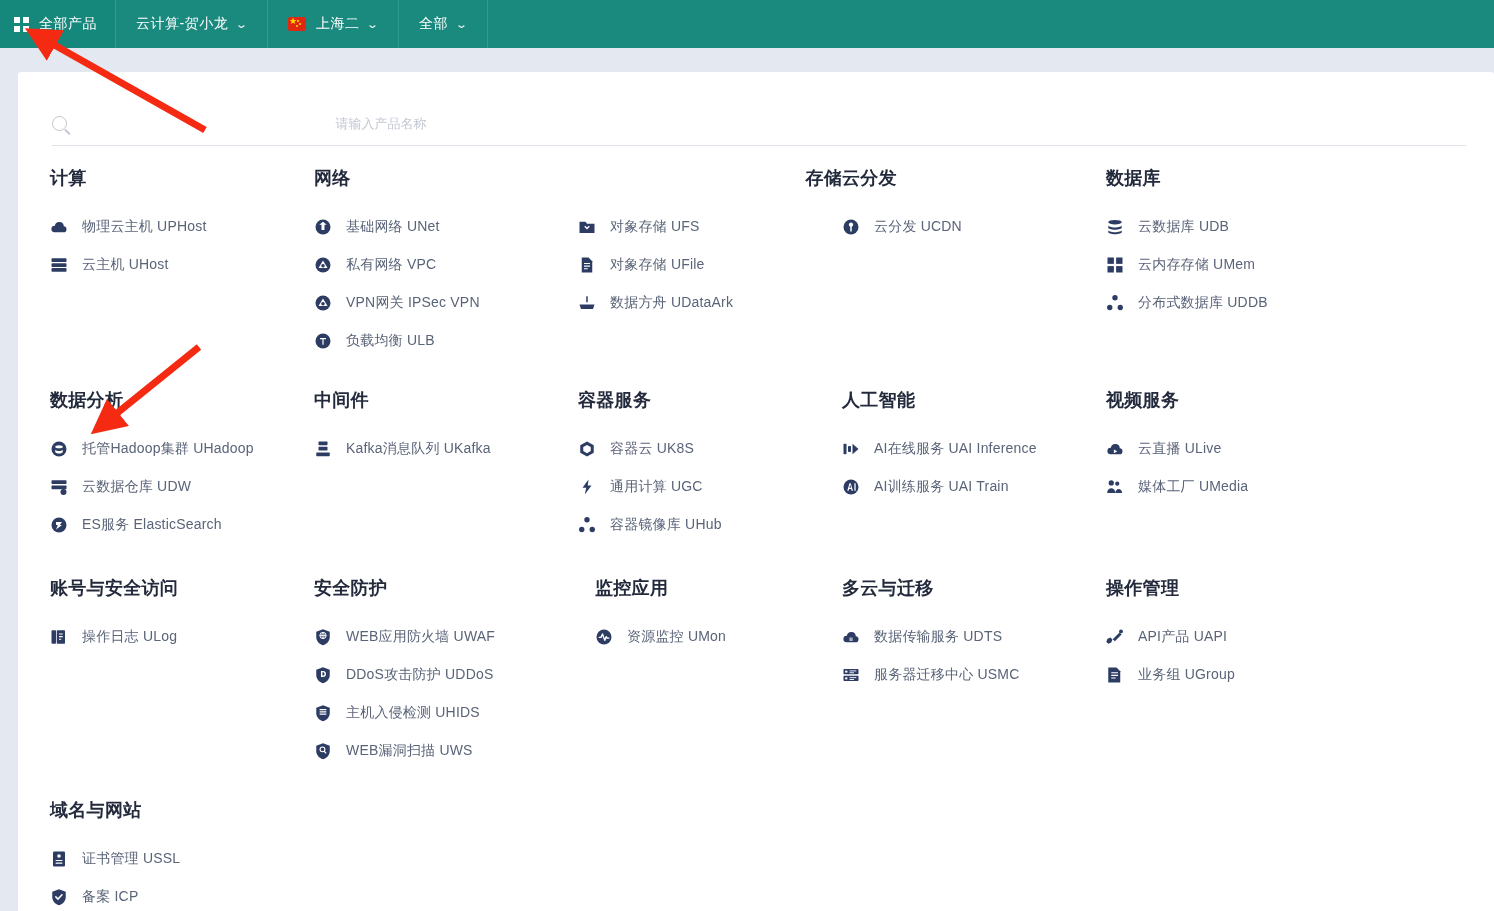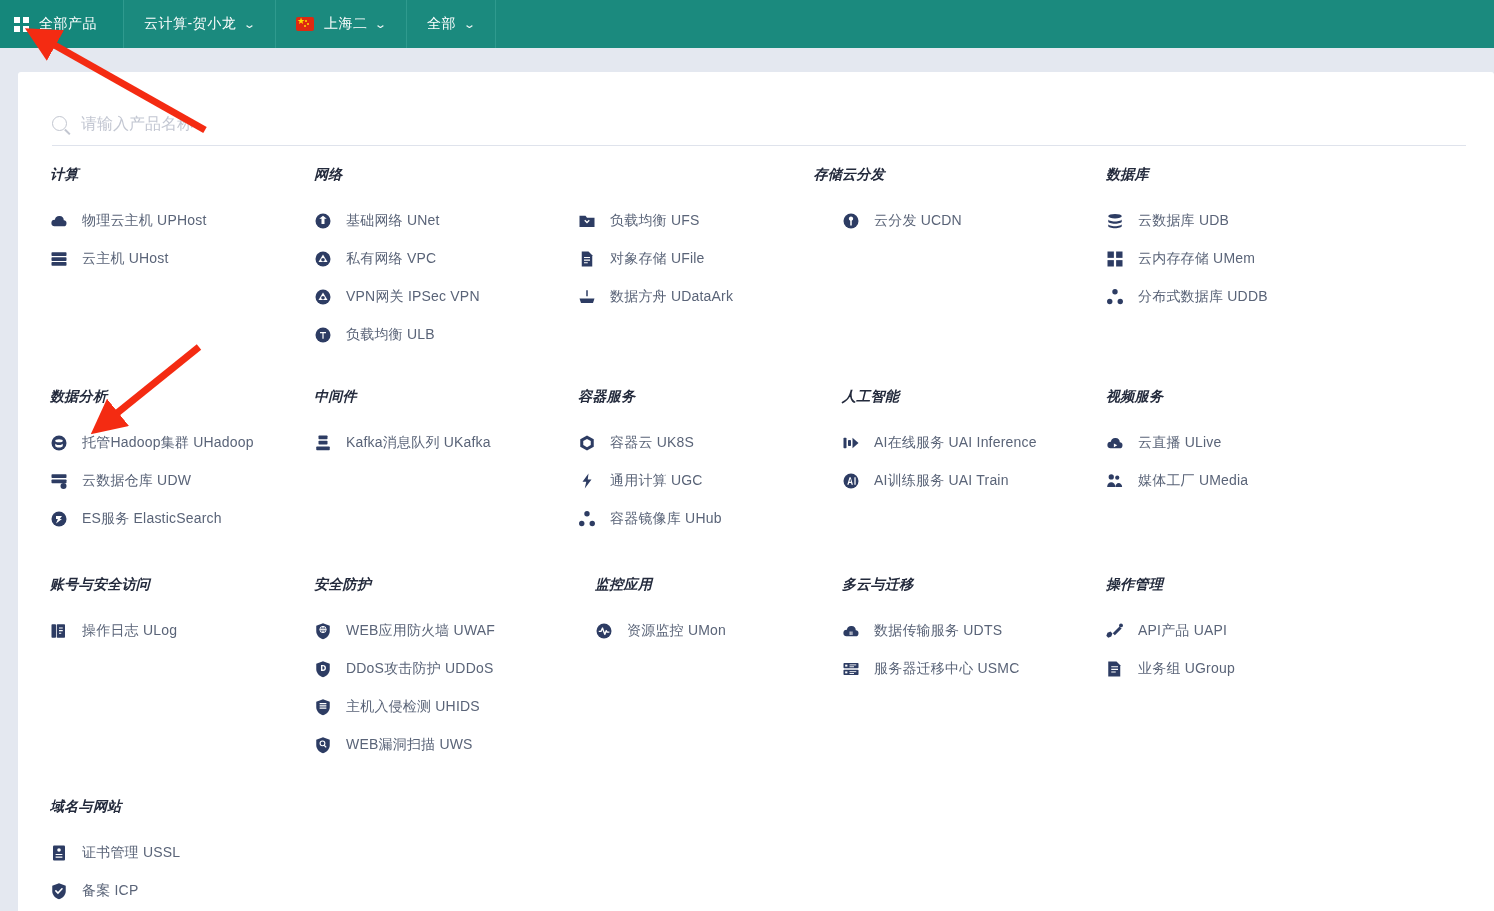--- a/index.html
+++ b/index.html
@@ -23,21 +23,21 @@
     padding: 0 20px;
     font-size: 14px;
     color: #ffffff;
     border-right: 1px solid #2f9a8e;
     white-space: nowrap;
     cursor: pointer;
     letter-spacing: .5px;
   }
   .topbar-item.all-products {
     background: #15877b;
-    padding-left: 14px; padding-right: 26px;
+    padding-left: 14px; padding-right: 18px;
   }
   .grid-icon {
     display: inline-block;
     width: 15px; height: 15px;
     margin-right: 10px;
     position: relative;
     flex: none;
   }
   .grid-icon i {
     position: absolute; width: 6px; height: 6px; background: #ffffff; display: block;
@@ -90,43 +90,43 @@
     position: relative; margin-right: 14px; flex: none;
   }
   .search-icon::after {
     content: ""; position: absolute;
     right: -5px; bottom: -3px;
     width: 7px; height: 1.6px; background: #c2c6d0;
     transform: rotate(45deg);
   }
   .search-input {
     border: none; outline: none; background: transparent;
-    font-size: 16px; color: #3b4256;
+    font-size: 13px; color: #3b4256;
     font-family: "Liberation Sans", "DejaVu Sans", sans-serif;
     width: 600px;
+    text-align: center;
   }
   .search-input::placeholder { color: #c3c7d2; }
 
   
   .sections {
     position: absolute; left: 32px; top: 80px;
     width: 1420px;
     display: grid;
     grid-template-columns: repeat(5, 264px);
     column-gap: 0;
     grid-auto-rows: auto;
   }
   .section { padding-top: 14px; }
   .section h3 {
-    font-size: 14px;
+    font-size: 18px;
     color: #232a3c;
     font-weight: bold;
     margin-bottom: 26px;
     letter-spacing: .3px;
-    font-style: italic;
   }
   .svc {
     display: flex; align-items: center;
     margin-bottom: 16px;
     cursor: pointer;
     height: 22px;
   }
   .svc-icon {
     width: 18px; height: 18px;
     margin-right: 14px; flex: none;
@@ -248,21 +248,21 @@
       </div>
       <div class="section" style="min-height: 222px; text-align: right;">
         <h3>存储</h3>
         <div class="svc">
           <span class="svc-icon">
             <svg width="18" height="18" viewBox="0 0 24 24" fill="#2d3c63">
               <path d="M2 5h8l2 2.5h10V20H2z"></path>
               <path d="M9 11l3 3 3-3" stroke="#fff" stroke-width="1.8" fill="none"></path>
             </svg>
           </span>
-          <span class="svc-label">负载均衡 UFS</span>
+          <span class="svc-label">对象存储 UFS</span>
         </div>
         <div class="svc">
           <span class="svc-icon">
             <svg width="18" height="18" viewBox="0 0 24 24" fill="#2d3c63">
               <path d="M5 2h9l5 5v15H5z"></path>
               <path d="M8 10h8M8 13.5h8M8 17h5" stroke="#fff" stroke-width="1.5"></path>
             </svg>
           </span>
           <span class="svc-label">对象存储 UFile</span>
         </div>

